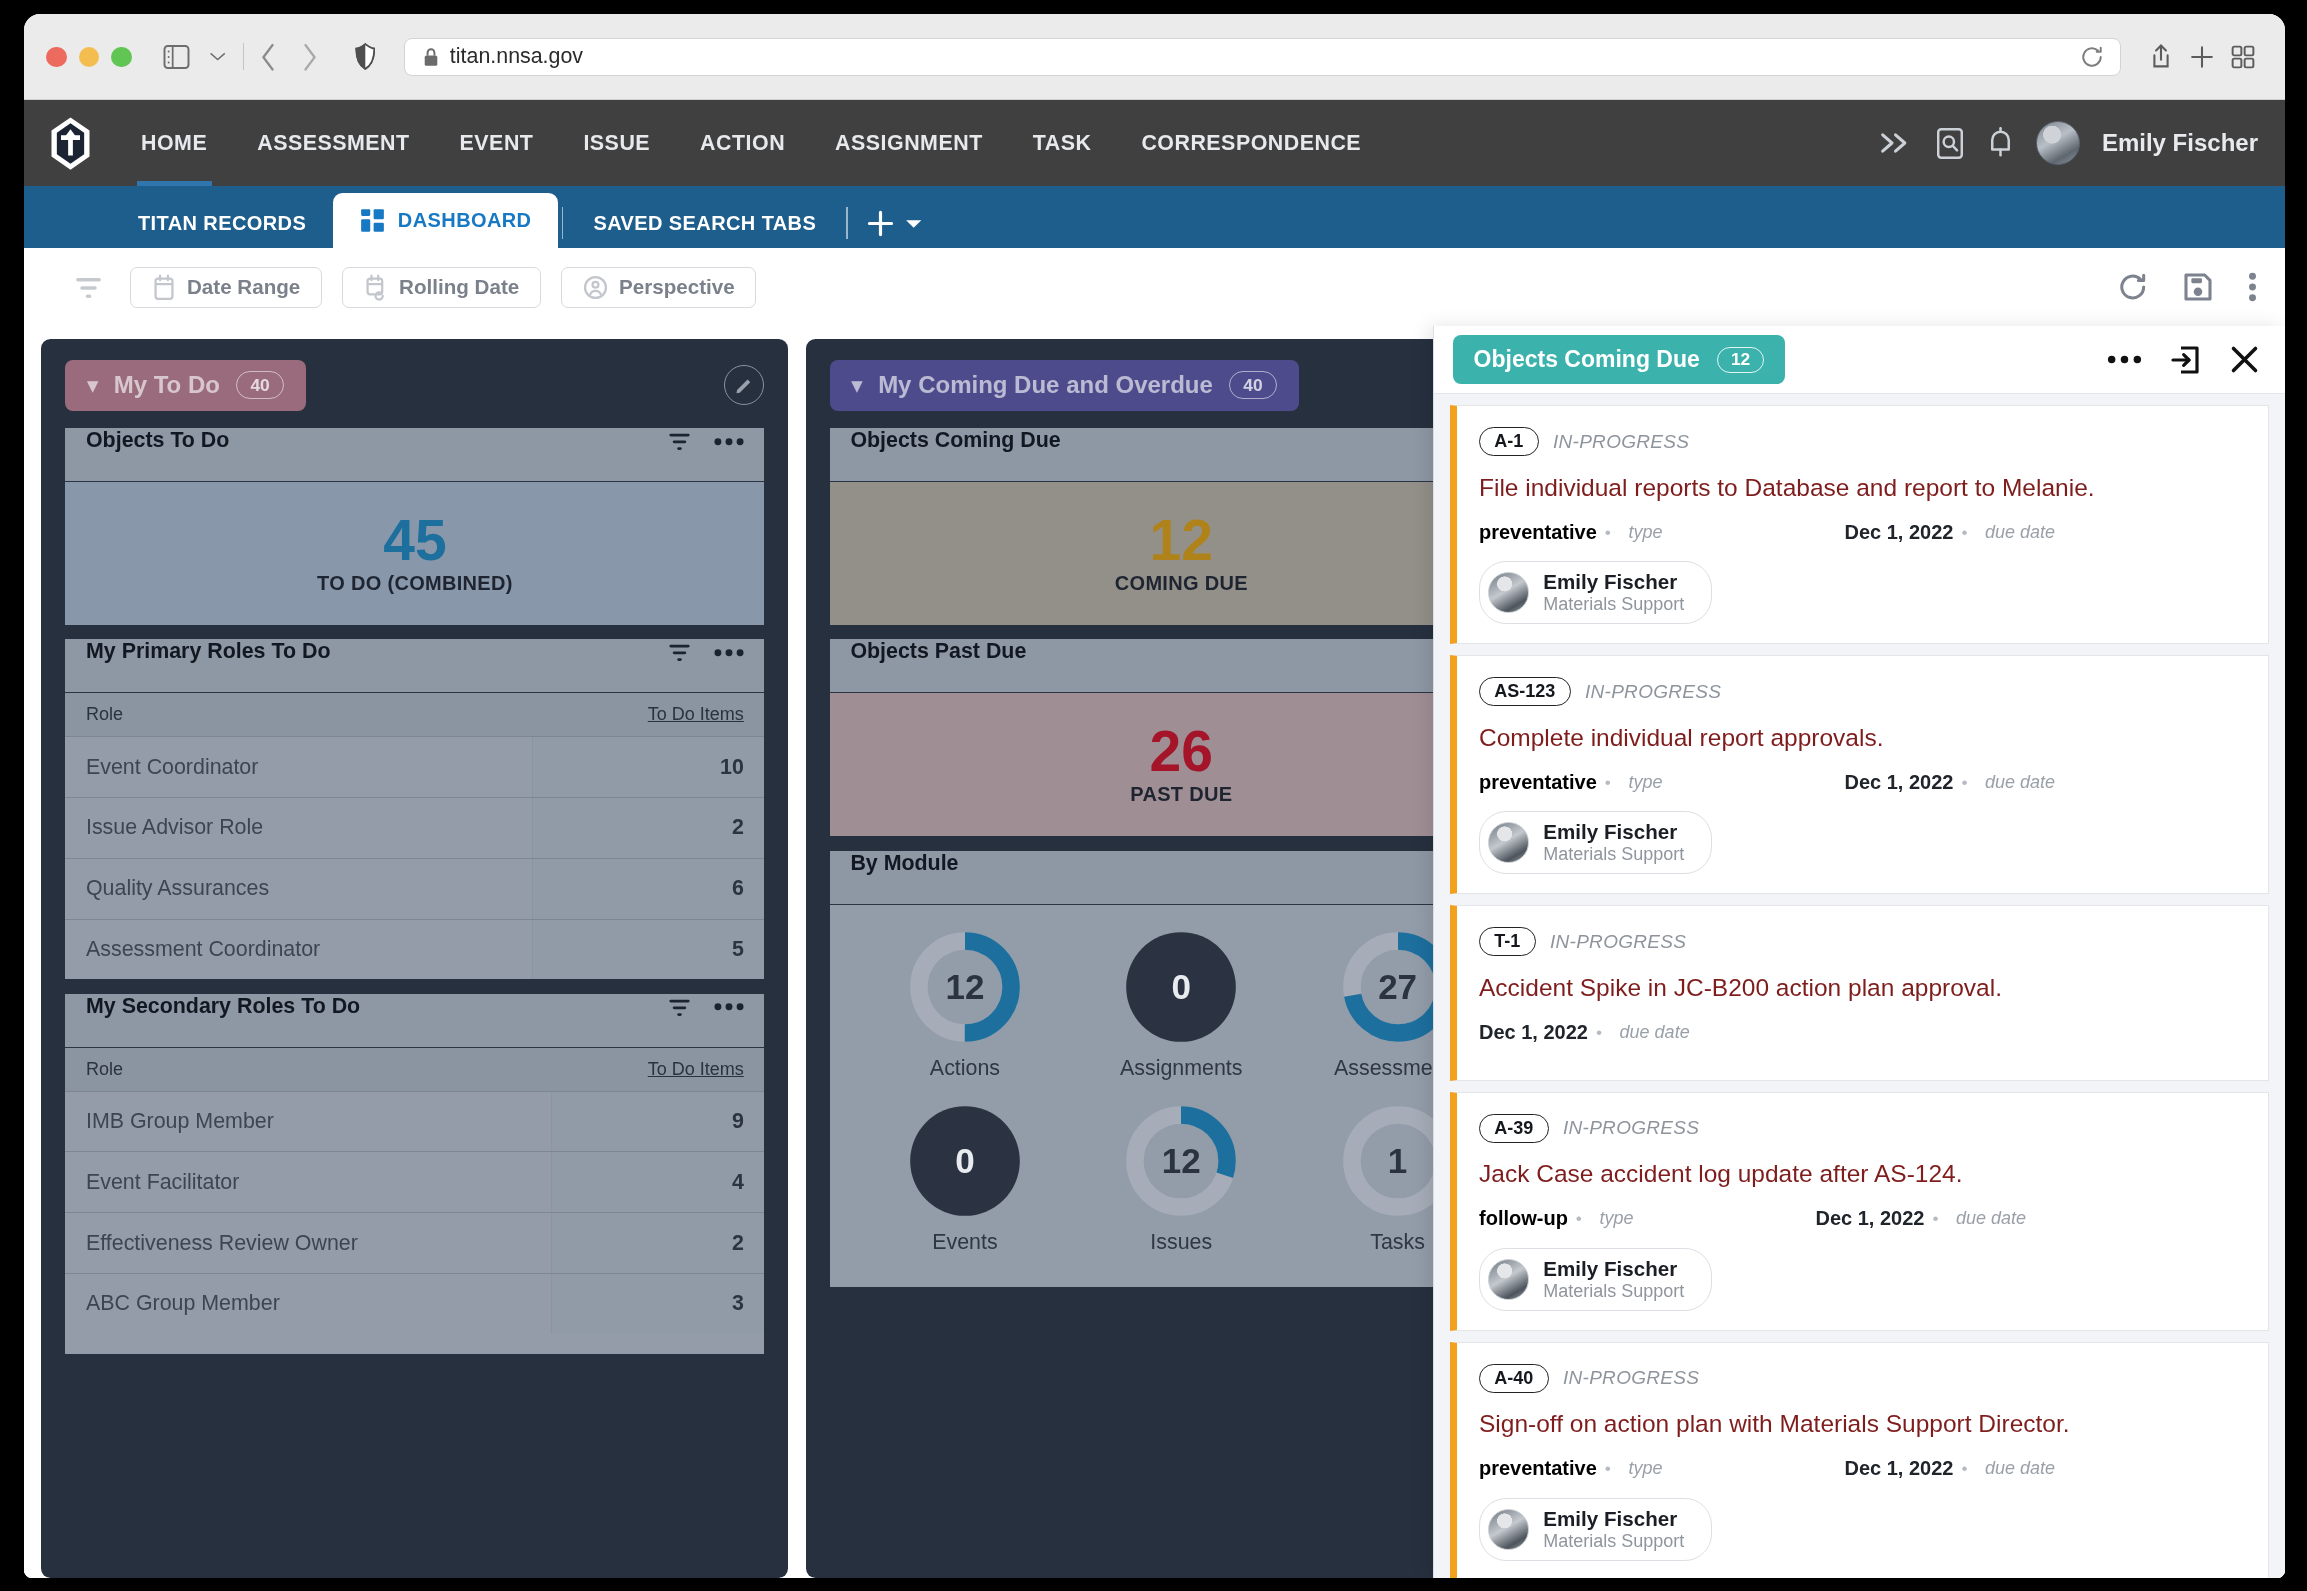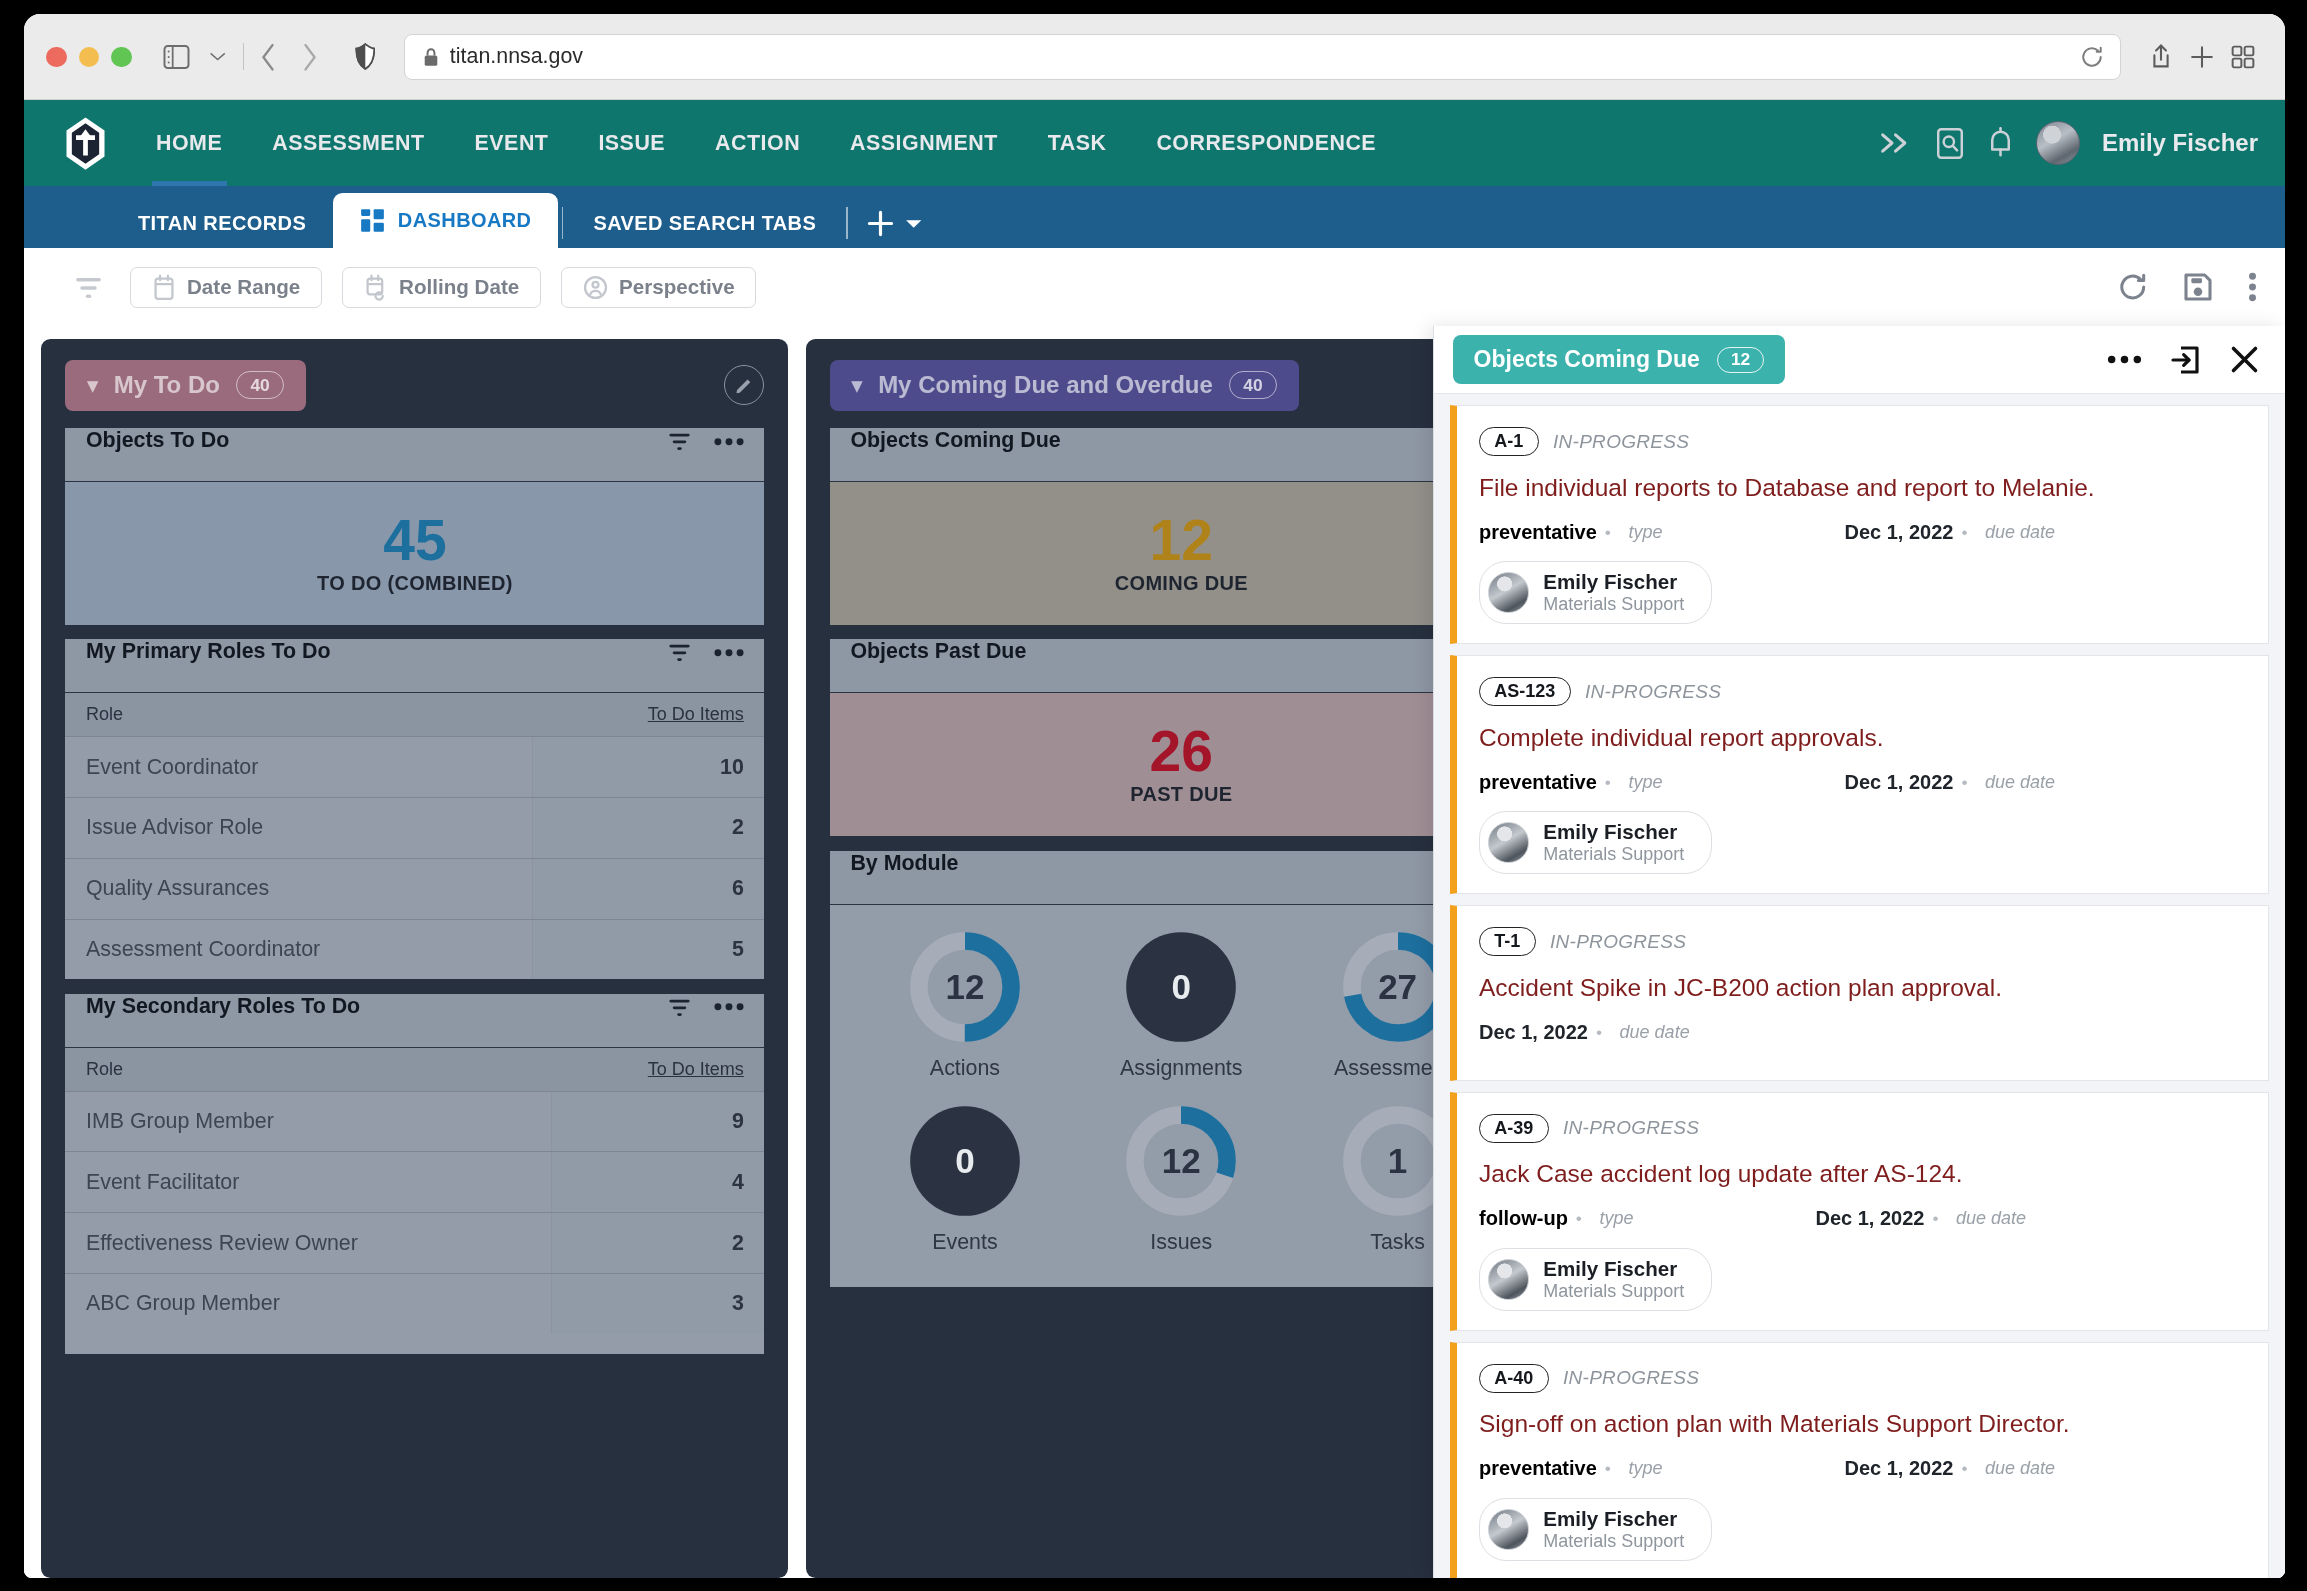--- a/index.html
+++ b/index.html
@@ -39,39 +39,39 @@
   .chrome-btn {
     width: 41px; height: 41px;
     display: flex; align-items: center; justify-content: center;
     color: #6d6d6d;
   }
   .chrome-btn svg { display: block; }
   .sep-v { width: 0.8px; height: 27px; background: #c4c4c4; margin: 0 4.8px; }
 
   #urlbar {
     flex: 1;
-    height: 46px;
+    height: 38px;
     margin: 0 19px;
     background: #fff;
     border: 0.8px solid #d3d3d3;
     border-radius: 8px;
     display: flex; align-items: center;
     padding: 0 17.4px;
     position: relative;
   }
   #urlbar .lockico { margin-right: 11px; color: #6b6b6b; display:flex; }
   #urltext { font-size: 21.4px; color: #2b2b2b; }
   #reload { position: absolute; right: 16px; color: #777; display:flex; }
 
   
   #topnav {
     height: 86px;
-    background: #0f766e;
+    background: #404040;
     display: flex; align-items: center;
-    padding-left: 31px;
+    padding-left: 16px;
     gap: 0;
   }
   #logo { width: 60px; height: 60px; margin-right: 16px; display:flex; align-items:center; justify-content:center; }
   .navitem {
     color: #e7e9ec;
     font-size: 21.4px;
     font-weight: 700;
     letter-spacing: 0.5px;
     padding: 0 25px;
     height: 86px;

